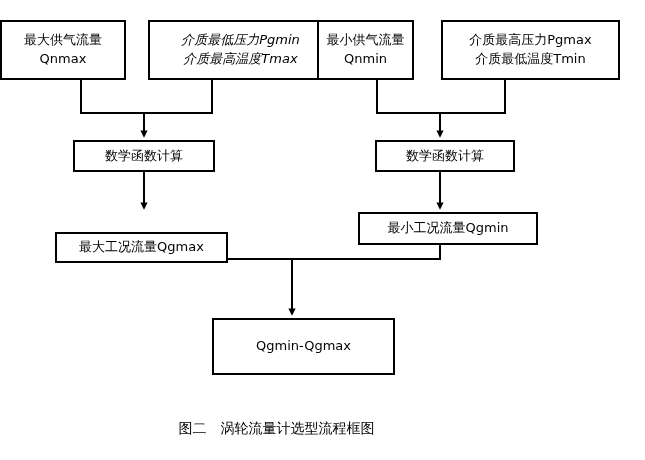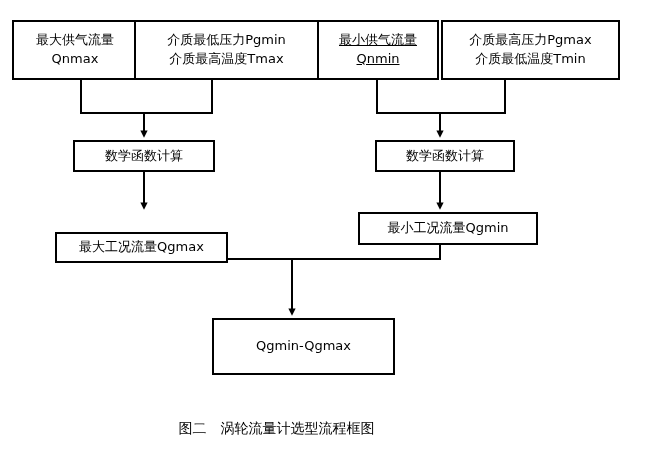--- a/index.html
+++ b/index.html
@@ -90,31 +90,31 @@
     </g>
 
     <g>
       <path d="M142,243 L142,259" stroke="#000000" stroke-width="2" fill="none"></path>
       <path d="M440,243 L440,259" stroke="#000000" stroke-width="2" fill="none"></path>
       <path d="M141,259 L441,259" stroke="#000000" stroke-width="2" fill="none"></path>
       <path d="M292,259 L292,312" stroke="#000000" stroke-width="2" fill="none" marker-end="url(#arrowhead)"></path>
     </g>
   </svg>
 
-  <div class="node" style="left:12px; top:20px; width:126px; height:60px;">
+  <div class="node" style="left:0; top:20px; width:126px; height:60px;">
     <span>最大供气流量</span>
     <span class="line2">Qnmax</span>
   </div>
 
-  <div class="node" style="left:134px; top:20px; width:185px; height:60px;">
+  <div class="node" style="left:148px; top:20px; width:185px; height:60px;font-style:italic;">
     <span>介质最低压力Pgmin</span>
     <span class="line2">介质最高温度Tmax</span>
   </div>
 
-  <div class="node" style="left:317px; top:20px; width:122px; height:60px;text-decoration:underline;">
+  <div class="node" style="left:317px; top:20px; width:97px; height:60px;">
     <span>最小供气流量</span>
     <span class="line2">Qnmin</span>
   </div>
 
   <div class="node" style="left:441px; top:20px; width:179px; height:60px;">
     <span>介质最高压力Pgmax</span>
     <span class="line2">介质最低温度Tmin</span>
   </div>
 
   <div class="node" style="left:73px; top:140px; width:142px; height:32px;">

